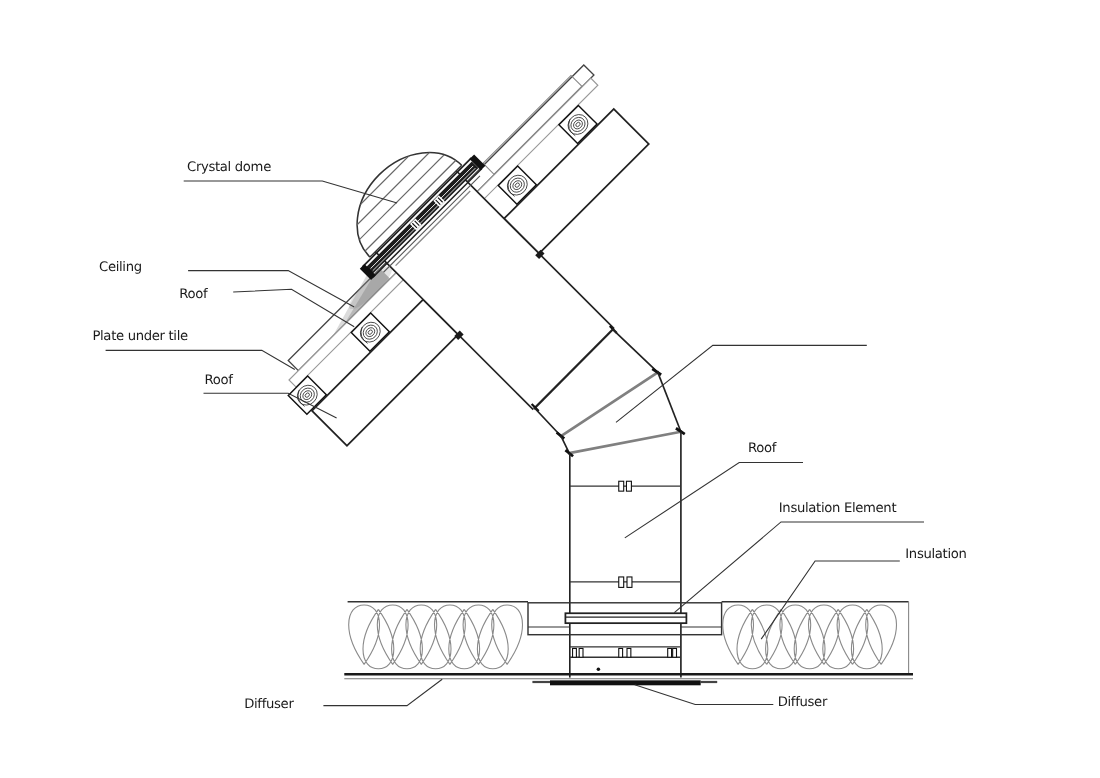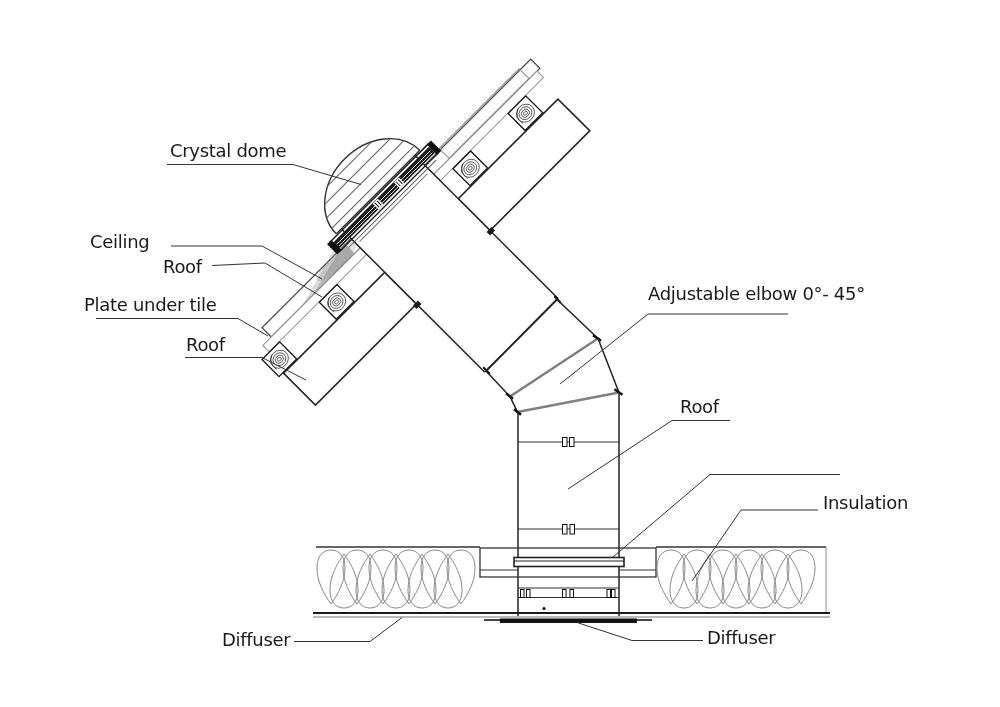--- a/index.html
+++ b/index.html
@@ -1,19 +1,19 @@
 <!DOCTYPE html>
 <html><head>
 <meta charset="utf-8">
 <style>
   html,body{margin:0;padding:0;background:#fff;}
   .stage{position:relative;width:1000px;height:707px;background:#fff;overflow:hidden;
          font-family:"DejaVu Sans","Liberation Sans",sans-serif;}
   .stage svg{position:absolute;left:0;top:0;}
-  .lbl{position:absolute;font-size:18px;letter-spacing:-0.3px;color:#1a1a1a;white-space:nowrap;line-height:22px;}
+  .lbl{position:absolute;font-size:12px;letter-spacing:-0.3px;color:#1a1a1a;white-space:nowrap;line-height:22px;}
 </style>
 </head>
 <body>
 
 <div class="stage">
 
 <svg width="1000" height="707" viewBox="0 0 1000 707">
   <defs>
     <clipPath id="domeClip">
       <path d="M 319,192 A 59,47 0 0 1 437,192 Z"></path>
@@ -216,19 +216,19 @@
     <polyline points="294,641.5 370,641.5 402,617.5"></polyline>
     <polyline points="703,640.5 632,640.5 577,622.5"></polyline>
   </g>
 </svg>
 
 <div class="lbl" style="left:170px;top:140px;">Crystal dome</div>
 <div class="lbl" style="left:90px;top:231px;">Ceiling</div>
 <div class="lbl" style="left:163px;top:256px;">Roof</div>
 <div class="lbl" style="left:84px;top:294px;">Plate under tile</div>
 <div class="lbl" style="left:186px;top:334px;">Roof</div>
-<div class="lbl" style="left:648px;top:283px;">Adjustable elbow 0°- 45°</div>
 <div class="lbl" style="left:680px;top:396px;">Roof</div>
+<div class="lbl" style="left:708px;top:450px;">Insulation Element</div>
 <div class="lbl" style="left:823px;top:492px;">Insulation</div>
 <div class="lbl" style="left:222px;top:629px;">Diffuser</div>
 <div class="lbl" style="left:707px;top:627px;text-align:center;">Diffuser</div>
 
 </div>
 
 </body></html>

